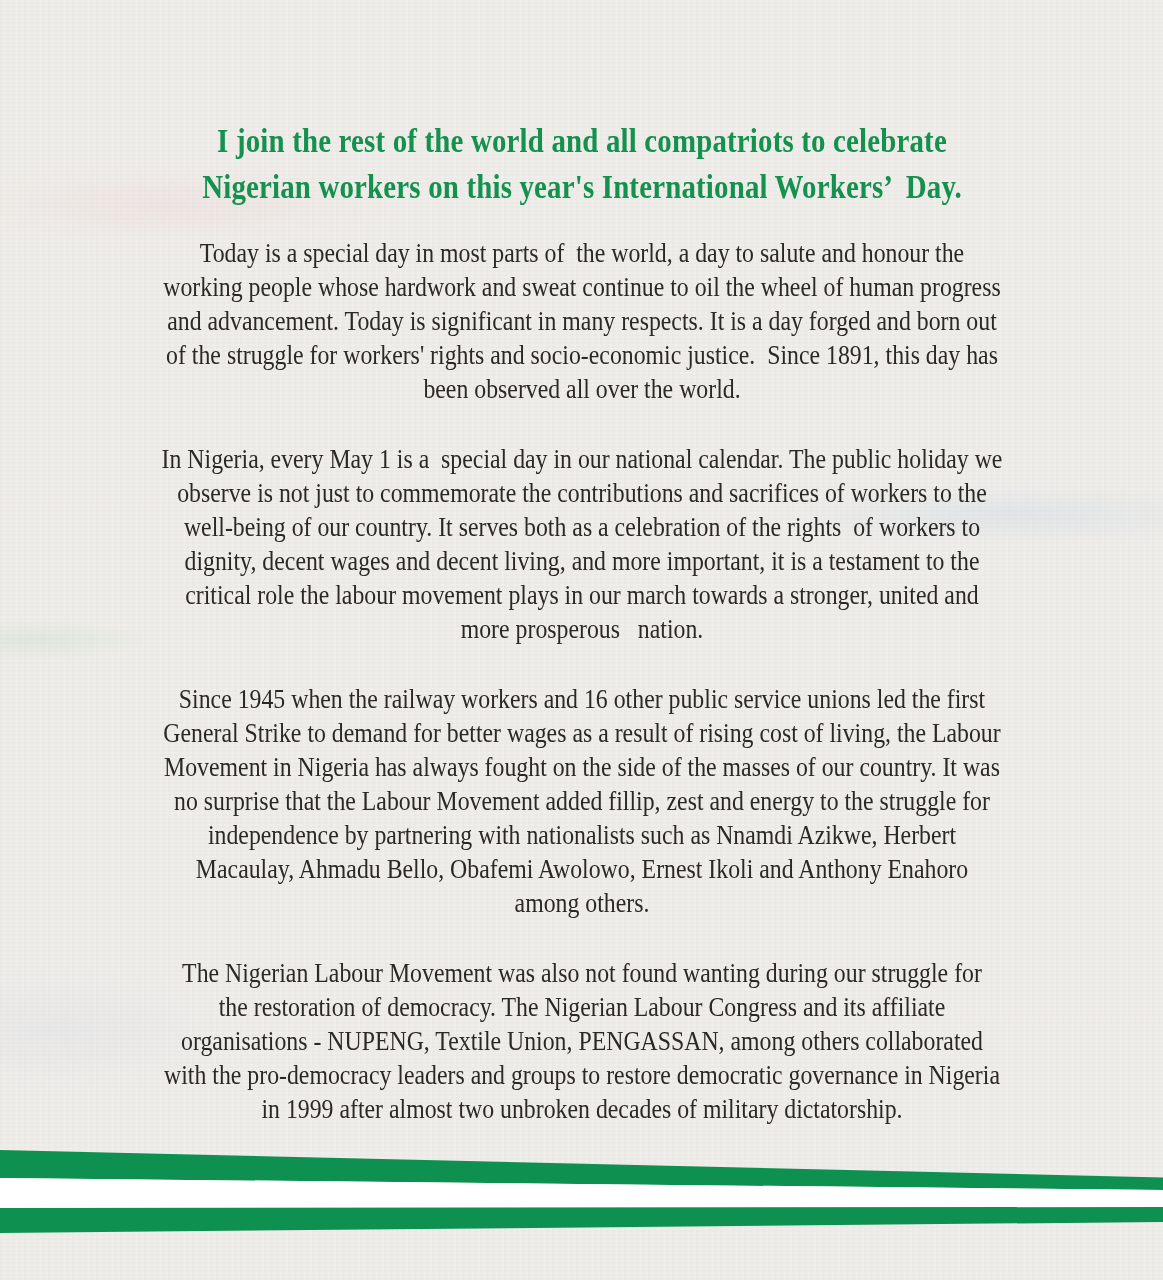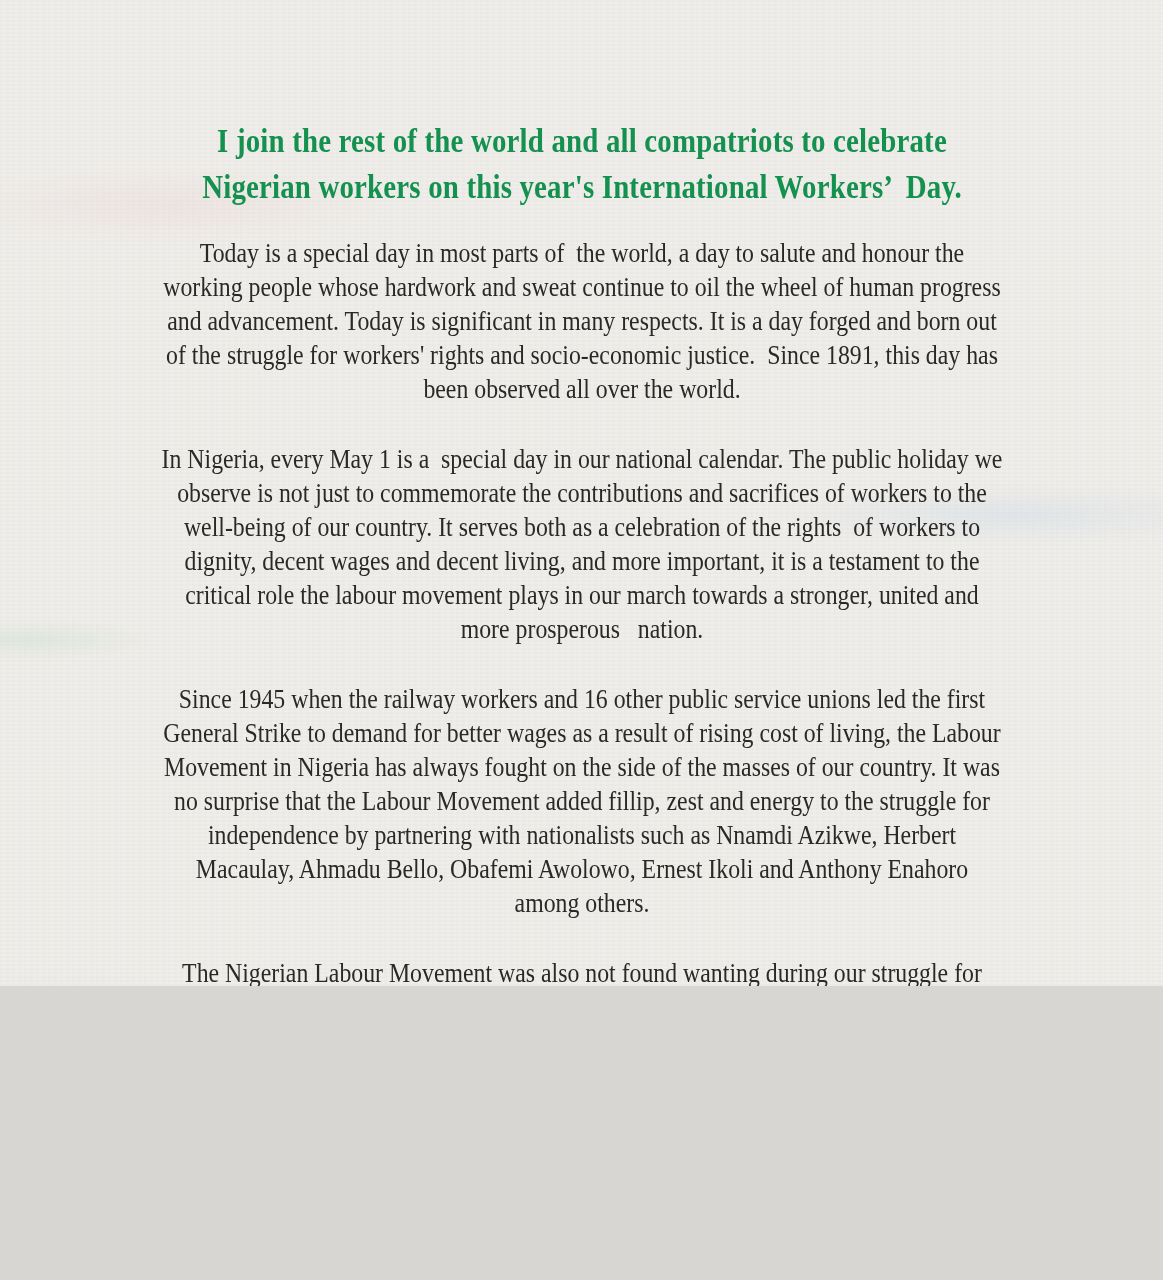--- a/index.html
+++ b/index.html
@@ -3,21 +3,21 @@
 <meta charset="utf-8">
 <style>
   html, body {
     margin: 0;
     padding: 0;
     background: #d8d6d2;
   }
   .page {
     position: relative;
     width: 1163px;
-    height: 986px;
+    height: 1280px;
     overflow: hidden;
     background-color: #f0eeea;
     background-image:
       radial-gradient(ellipse 320px 55px at 170px 205px, rgba(226,178,188,0.14), transparent 70%),
       radial-gradient(ellipse 360px 45px at 1010px 515px, rgba(168,198,228,0.20), transparent 70%),
       radial-gradient(ellipse 260px 90px at 55px 1030px, rgba(196,202,228,0.16), transparent 70%),
       radial-gradient(ellipse 180px 30px at 30px 640px, rgba(150,205,170,0.18), transparent 70%),
       repeating-linear-gradient(0deg, rgba(60,55,45,0.015) 0 2px, rgba(255,255,255,0.02) 2px 4px),
       repeating-linear-gradient(90deg, rgba(60,55,45,0.010) 0 3px, rgba(255,255,255,0.015) 3px 6px);
     font-family: "Liberation Serif", "DejaVu Serif", serif;

